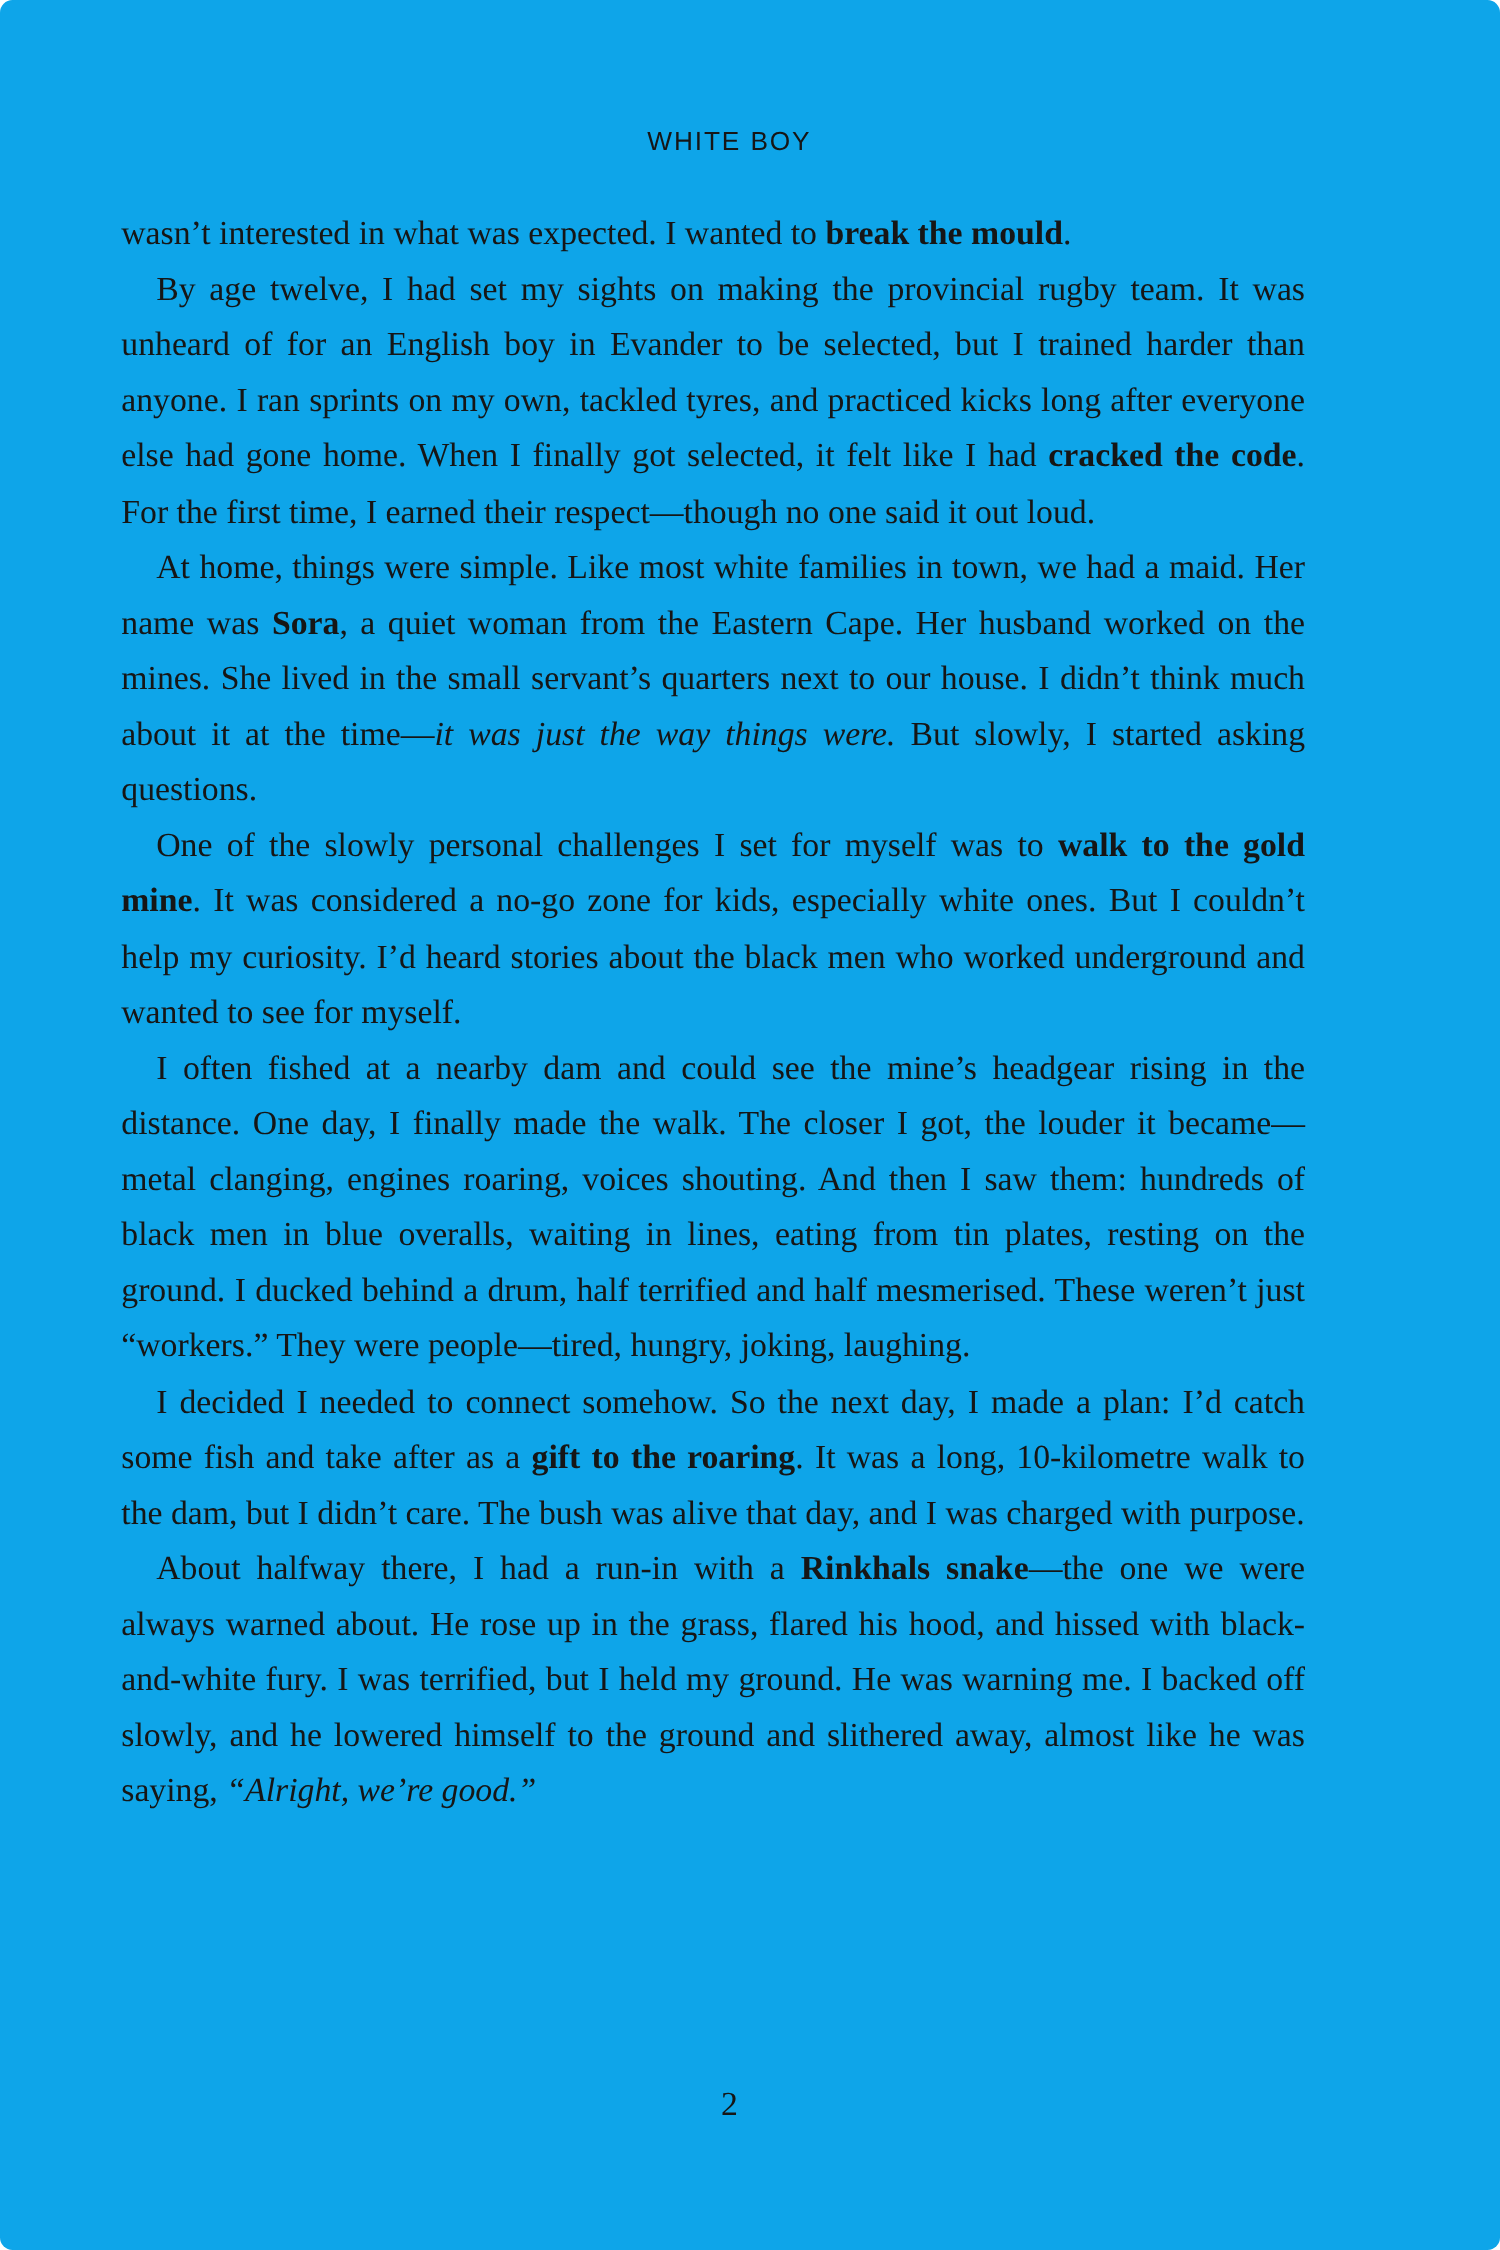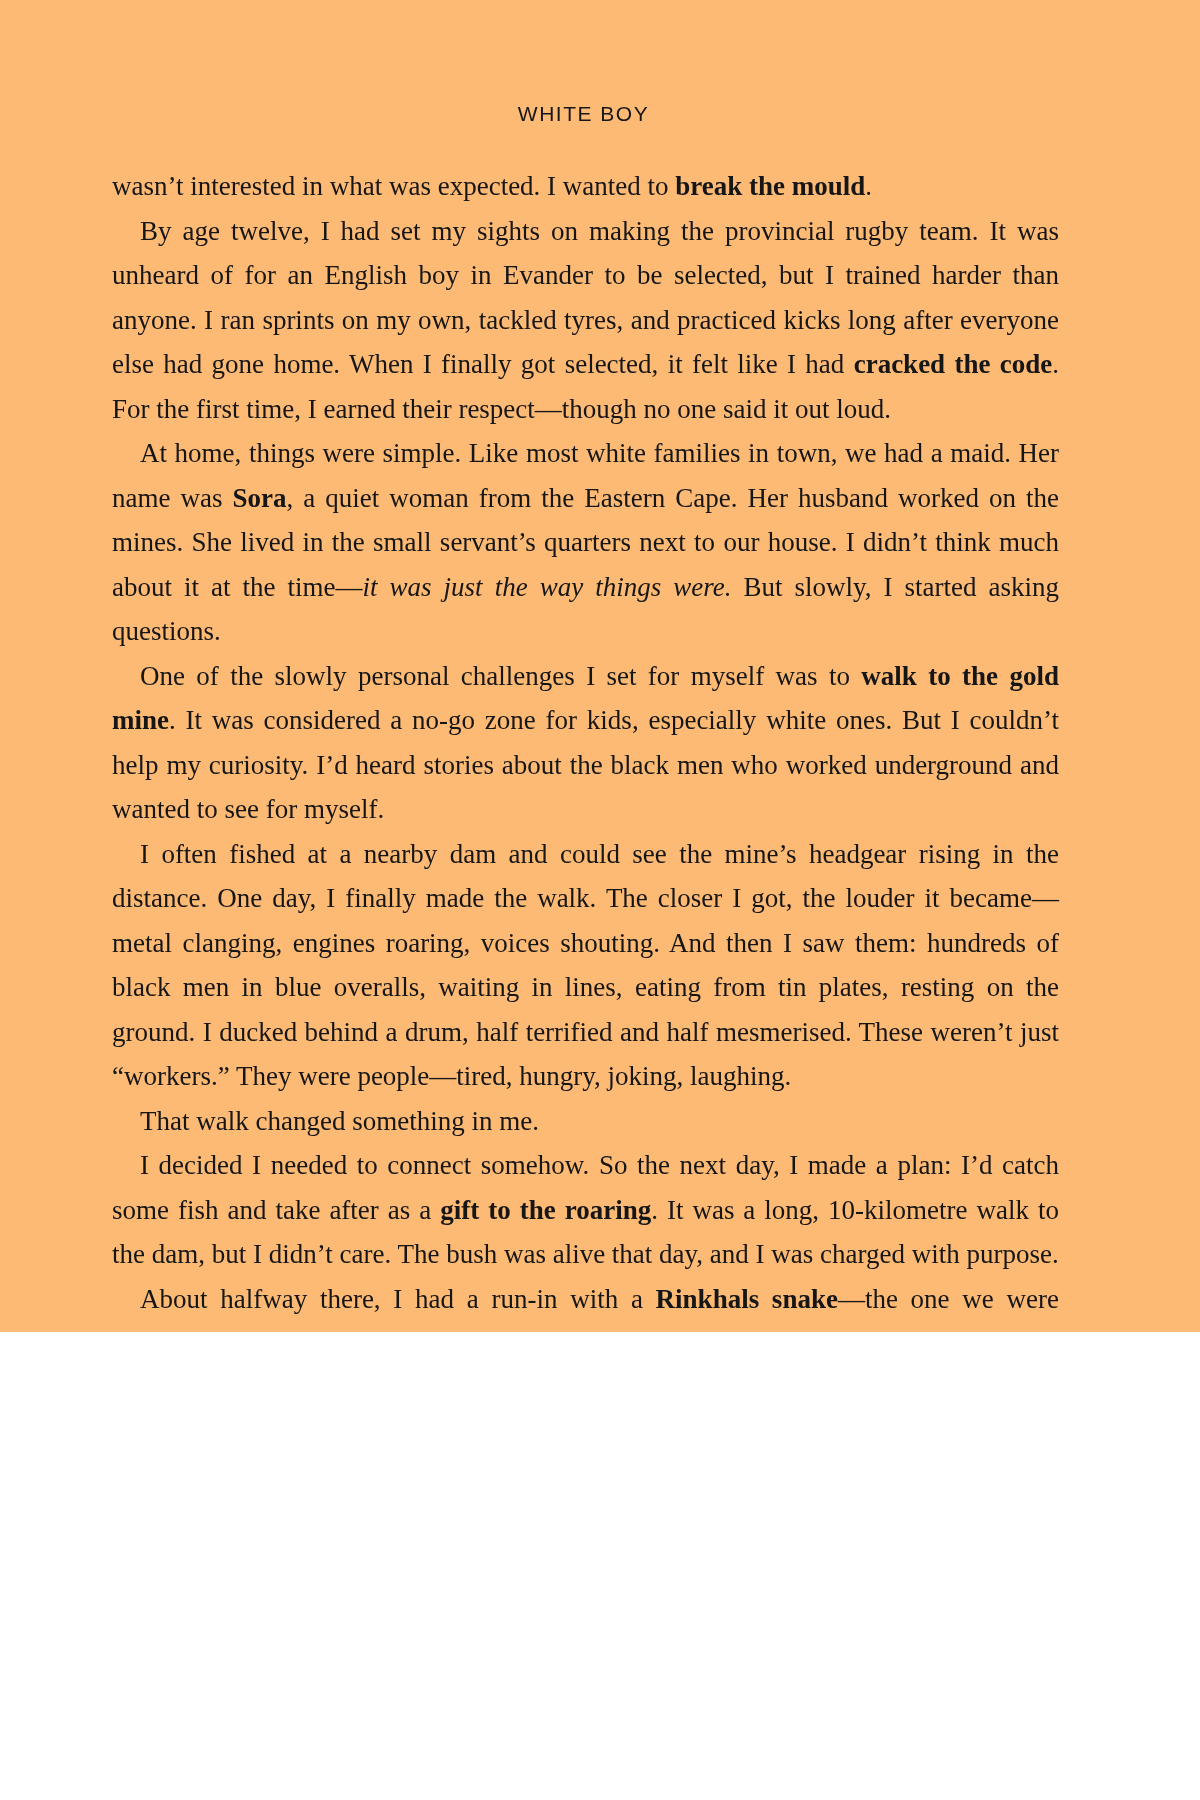--- a/index.html
+++ b/index.html
@@ -3,42 +3,43 @@
 <meta charset="utf-8">
 <style>
   html, body {
     margin: 0;
     padding: 0;
     background: #ffffff;
   }
   .page {
     position: relative;
     width: 1200px;
-    height: 1332px;
-    background: #fdba74;
+    height: 1800px;
+    background: #0ea5e9;
     overflow: hidden;
     font-family: "Liberation Serif", serif;
     color: #161616;
+    border-radius: 10px;
   }
   .running-header {
     position: absolute;
     top: 103px;
     left: 110px;
     width: 947px;
     text-align: center;
     font-family: "Liberation Sans", sans-serif;
     font-size: 21px;
     line-height: 1;
     letter-spacing: 1.5px;
     color: #161616;
   }
   .body-text {
     position: absolute;
     top: 164px;
-    left: 112px;
+    left: 97px;
     width: 947px;
     font-size: 27px;
     line-height: 44.5px;
     text-align: justify;
   }
   .body-text p {
     margin: 0;
     padding: 0;
   }
   .body-text p.indent {
@@ -62,19 +63,18 @@
 
 <div class="page">
   <div class="running-header">WHITE BOY</div>
 
   <div class="body-text">
       <p><span>wasn’t interested in what was expected. I wanted to </span><strong>break the mould</strong><span>.</span></p>
       <p class="indent"><span>By age twelve, I had set my sights on making the provincial rugby team. It was unheard of for an English boy in Evander to be selected, but I trained harder than anyone. I ran sprints on my own, tackled tyres, and practiced kicks long after everyone else had gone home. When I finally got selected, it felt like I had </span><strong>cracked the code</strong><span>. For the first time, I earned their respect—though no one said it out loud.</span></p>
       <p class="indent"><span>At home, things were simple. Like most white families in town, we had a maid. Her name was </span><strong>Sora</strong><span>, a quiet woman from the Eastern Cape. Her husband worked on the mines. She lived in the small servant’s quarters next to our house. I didn’t think much about it at the time—</span><em>it was just the way things were.</em><span> But slowly, I started asking questions.</span></p>
       <p class="indent"><span>One of the slowly personal challenges I set for myself was to </span><strong>walk to the gold mine</strong><span>. It was considered a no-go zone for kids, especially white ones. But I couldn’t help my curiosity. I’d heard stories about the black men who worked underground and wanted to see for myself.</span></p>
       <p class="indent"><span>I often fished at a nearby dam and could see the mine’s headgear rising in the distance. One day, I finally made the walk. The closer I got, the louder it became—metal clanging, engines roaring, voices shouting. And then I saw them: hundreds of black men in blue overalls, waiting in lines, eating from tin plates, resting on the ground. I ducked behind a drum, half terrified and half mesmerised. These weren’t just “workers.” They were people—tired, hungry, joking, laughing.</span></p>
-      <p class="indent"><span>That walk changed something in me.</span></p>
       <p class="indent"><span>I decided I needed to connect somehow. So the next day, I made a plan: I’d catch some fish and take after as a </span><strong>gift to the roaring</strong><span>. It was a long, 10-kilometre walk to the dam, but I didn’t care. The bush was alive that day, and I was charged with purpose.</span></p>
       <p class="indent"><span>About halfway there, I had a run-in with a </span><strong>Rinkhals snake</strong><span>—the one we were always warned about. He rose up in the grass, flared his hood, and hissed with black-and-white fury. I was terrified, but I held my ground. He was warning me. I backed off slowly, and he lowered himself to the ground and slithered away, almost like he was saying, </span><em>“Alright, we’re good.”</em></p>
     </div>
 
   <div class="page-number">2</div>
 </div>
 
 </body></html>

